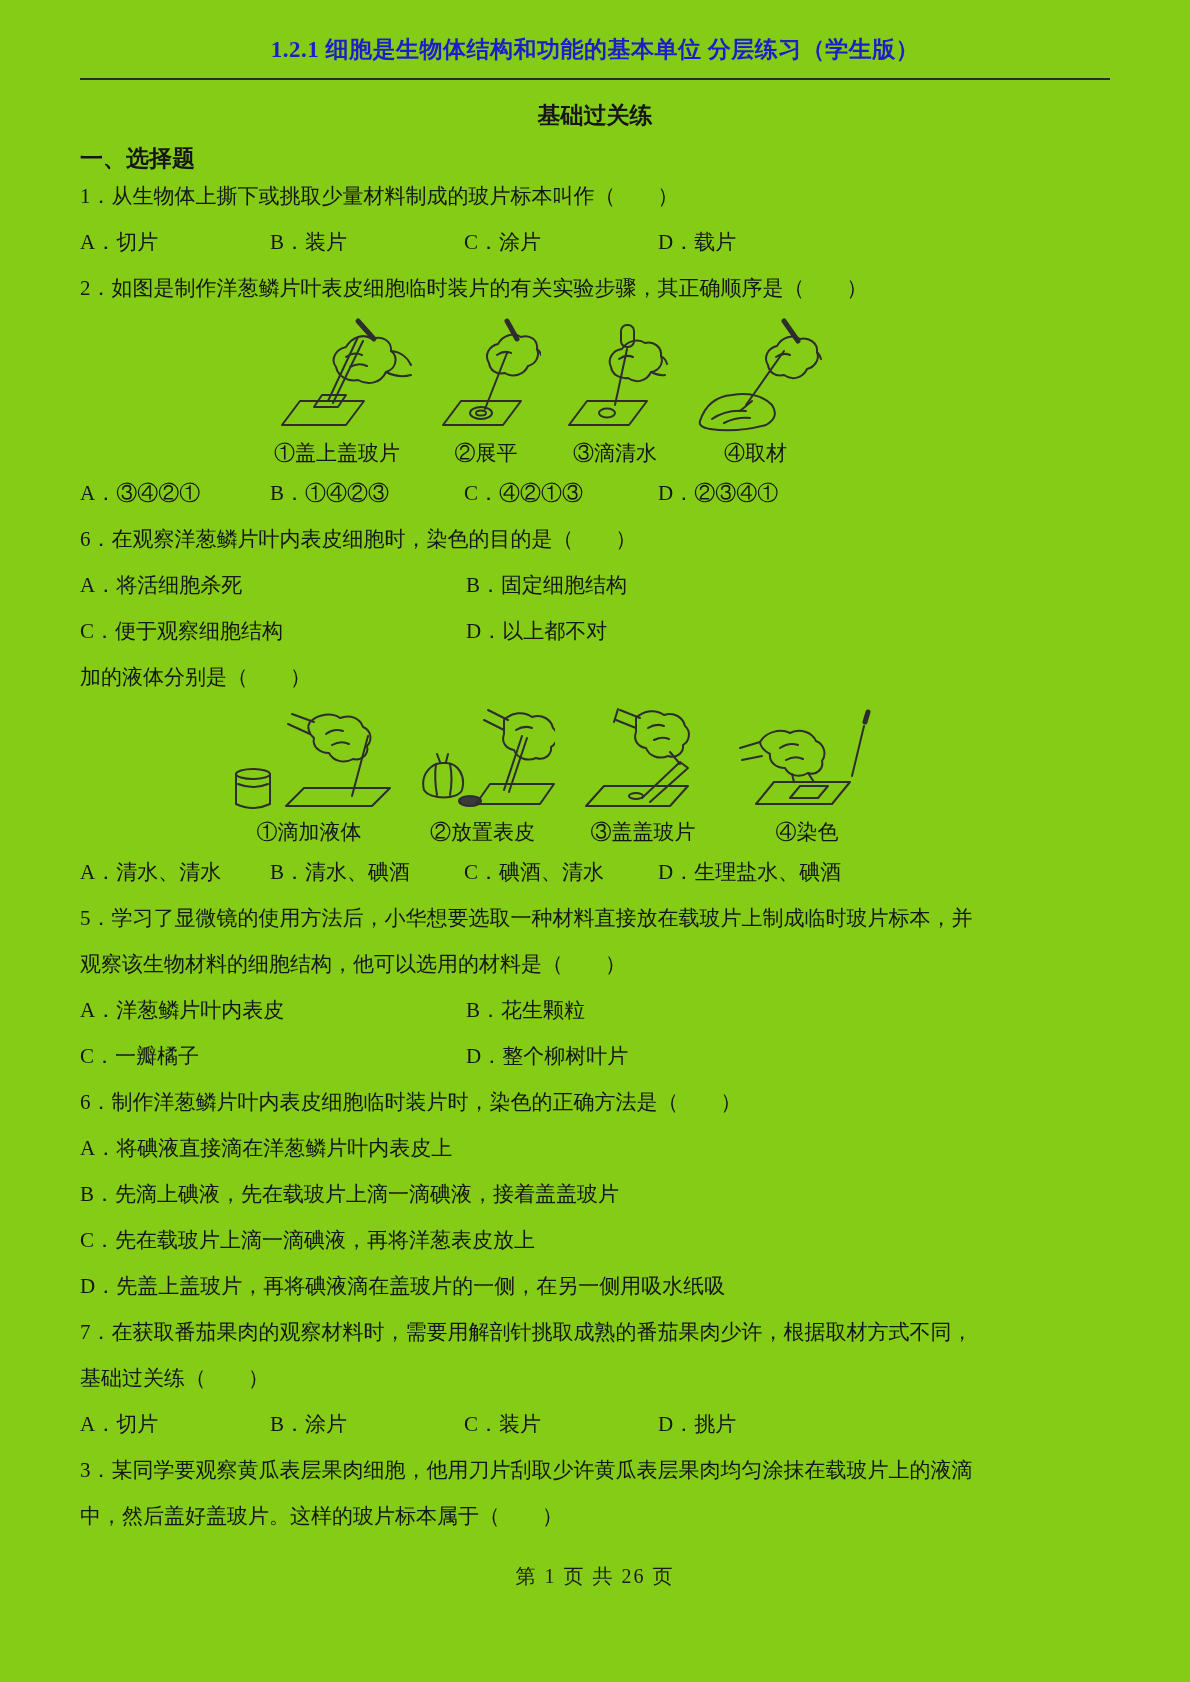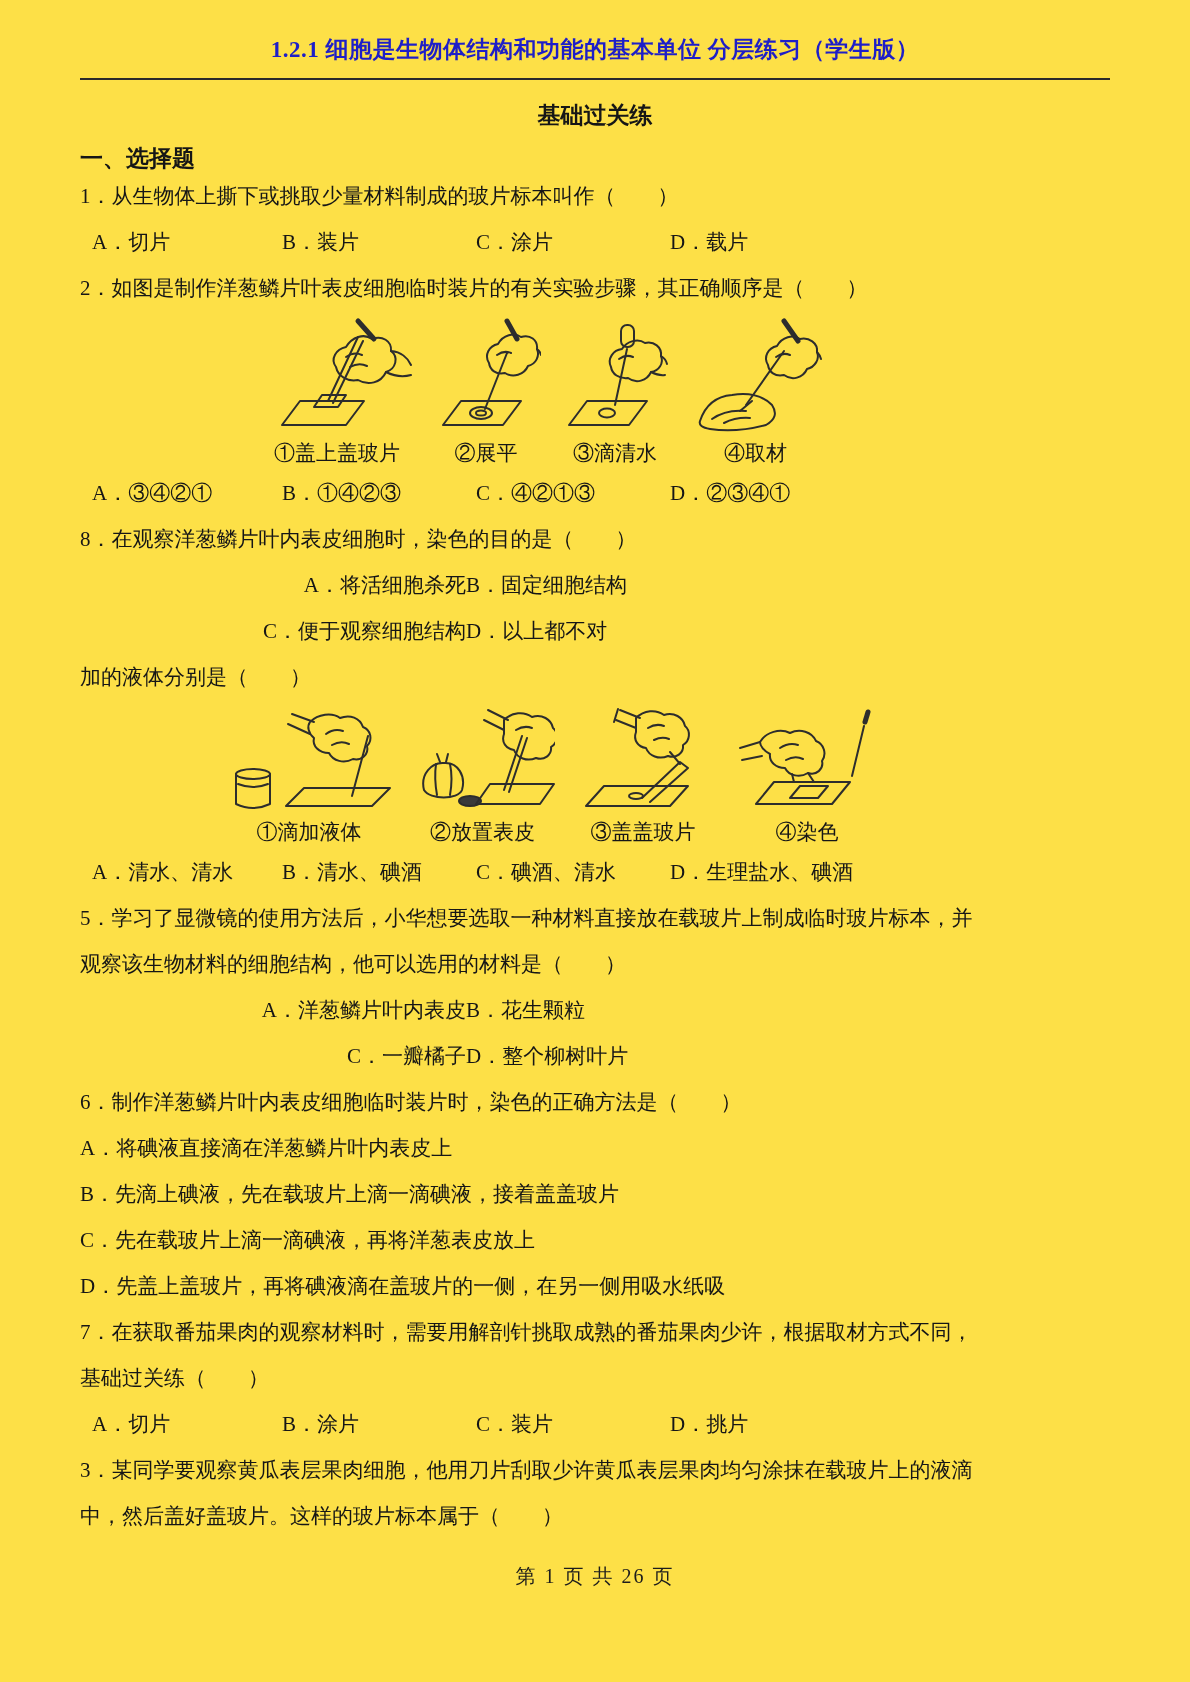--- a/index.html
+++ b/index.html
@@ -1,20 +1,20 @@
 <!DOCTYPE html>
 <html><head>
 <meta charset="utf-8">
 <style>
   html,body { margin:0; padding:0; background:#e8e8e8; }
   .page {
     position:relative;
     width:1190px; height:1682px;
     margin:0 auto;
-    background:#fde047;
+    background:#84cc16;
     font-family:"Liberation Serif","DejaVu Serif",serif;
     color:#161616;
     overflow:hidden;
   }
   .content { padding:0 80px; }
   .doc-title {
     padding-top:34px;
     text-align:center;
     font-size:23px;
     font-weight:bold;
@@ -32,24 +32,24 @@
   }
   .part-heading {
     font-weight:bold;
     font-size:23px;
     margin-top:13px;
     line-height:30px;
     font-family:"Liberation Sans","DejaVu Sans",sans-serif;
   }
   .line { font-size:21px; line-height:46px; white-space:nowrap; }
   .opt { display:inline-block; }
-  .w1 { width:190px;margin-left:12px; }
+  .w1 { width:190px; }
   .w2 { width:194px; }
   .w3 { width:194px; }
-  .wide { width:386px;text-align:right; }
+  .wide { width:386px; }
   .figure-row { display:flex; align-items:flex-end; }
   .fig1-row { margin-left:178px; }
   .fig2-row { margin-left:140px; }
   .figure-item { text-align:center; }
   .caption { font-size:21px; line-height:33px; white-space:nowrap; }
   .figure-item svg { display:block; margin:0 auto; }
   svg .ln { stroke:#2d2d2d; stroke-width:2; fill:none; stroke-linecap:round; stroke-linejoin:round; }
   svg .fl { stroke:#2d2d2d; stroke-width:2; fill:#3a3a3a; }
   svg .thick { stroke:#2d2d2d; stroke-width:5; stroke-linecap:round; }
   .footer {
@@ -135,21 +135,21 @@
           <path class="ln" d="M127 41 q3 3 4 7"></path>
         </svg>
         <div class="caption">④取材</div>
       </div>
     </div>
 
     <div class="line">
       <span class="opt w1">A．③④②①</span><span class="opt w2">B．①④②③</span><span class="opt w3">C．④②①③</span><span class="opt">D．②③④①</span>
     </div>
 
-    <div class="line">8．在观察洋葱鳞片叶内表皮细胞时，染色的目的是（　　）</div>
+    <div class="line">6．在观察洋葱鳞片叶内表皮细胞时，染色的目的是（　　）</div>
     <div class="line">
       <span class="opt wide">A．将活细胞杀死</span><span class="opt">B．固定细胞结构</span>
     </div>
     <div class="line">
       <span class="opt wide">C．便于观察细胞结构</span><span class="opt">D．以上都不对</span>
     </div>
 
     <div class="line">加的液体分别是（　　）</div>
 
     <div class="figure-row fig2-row">

